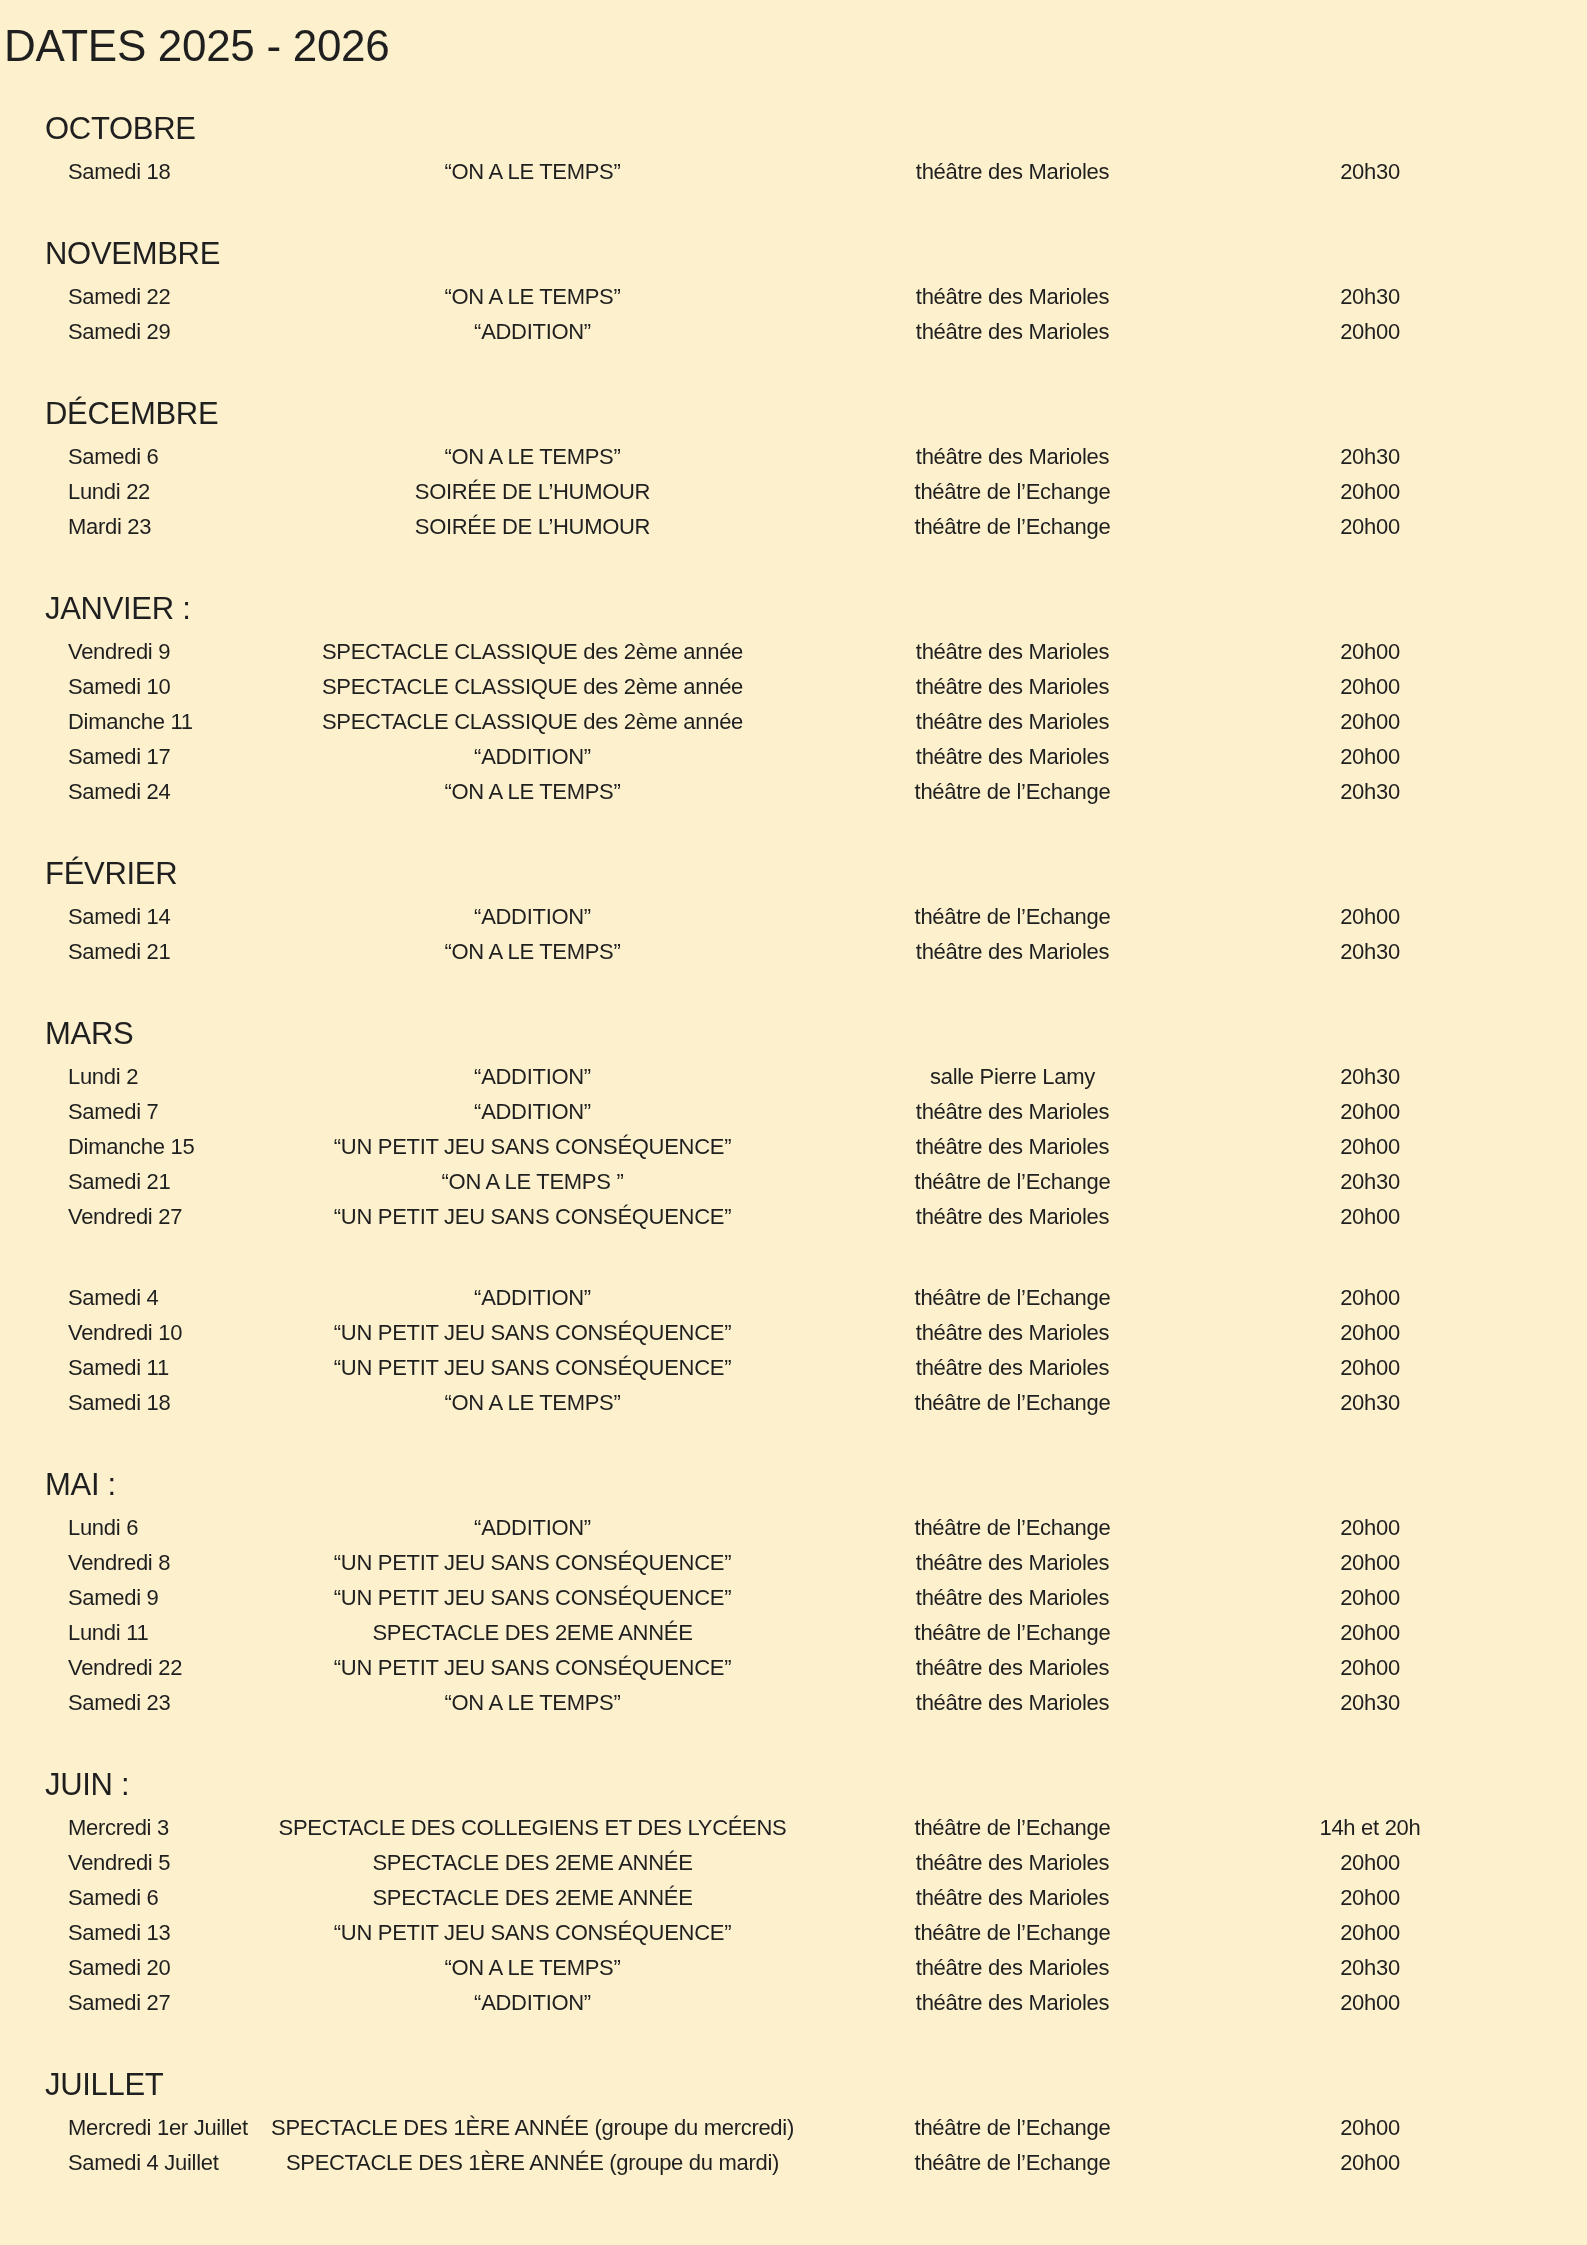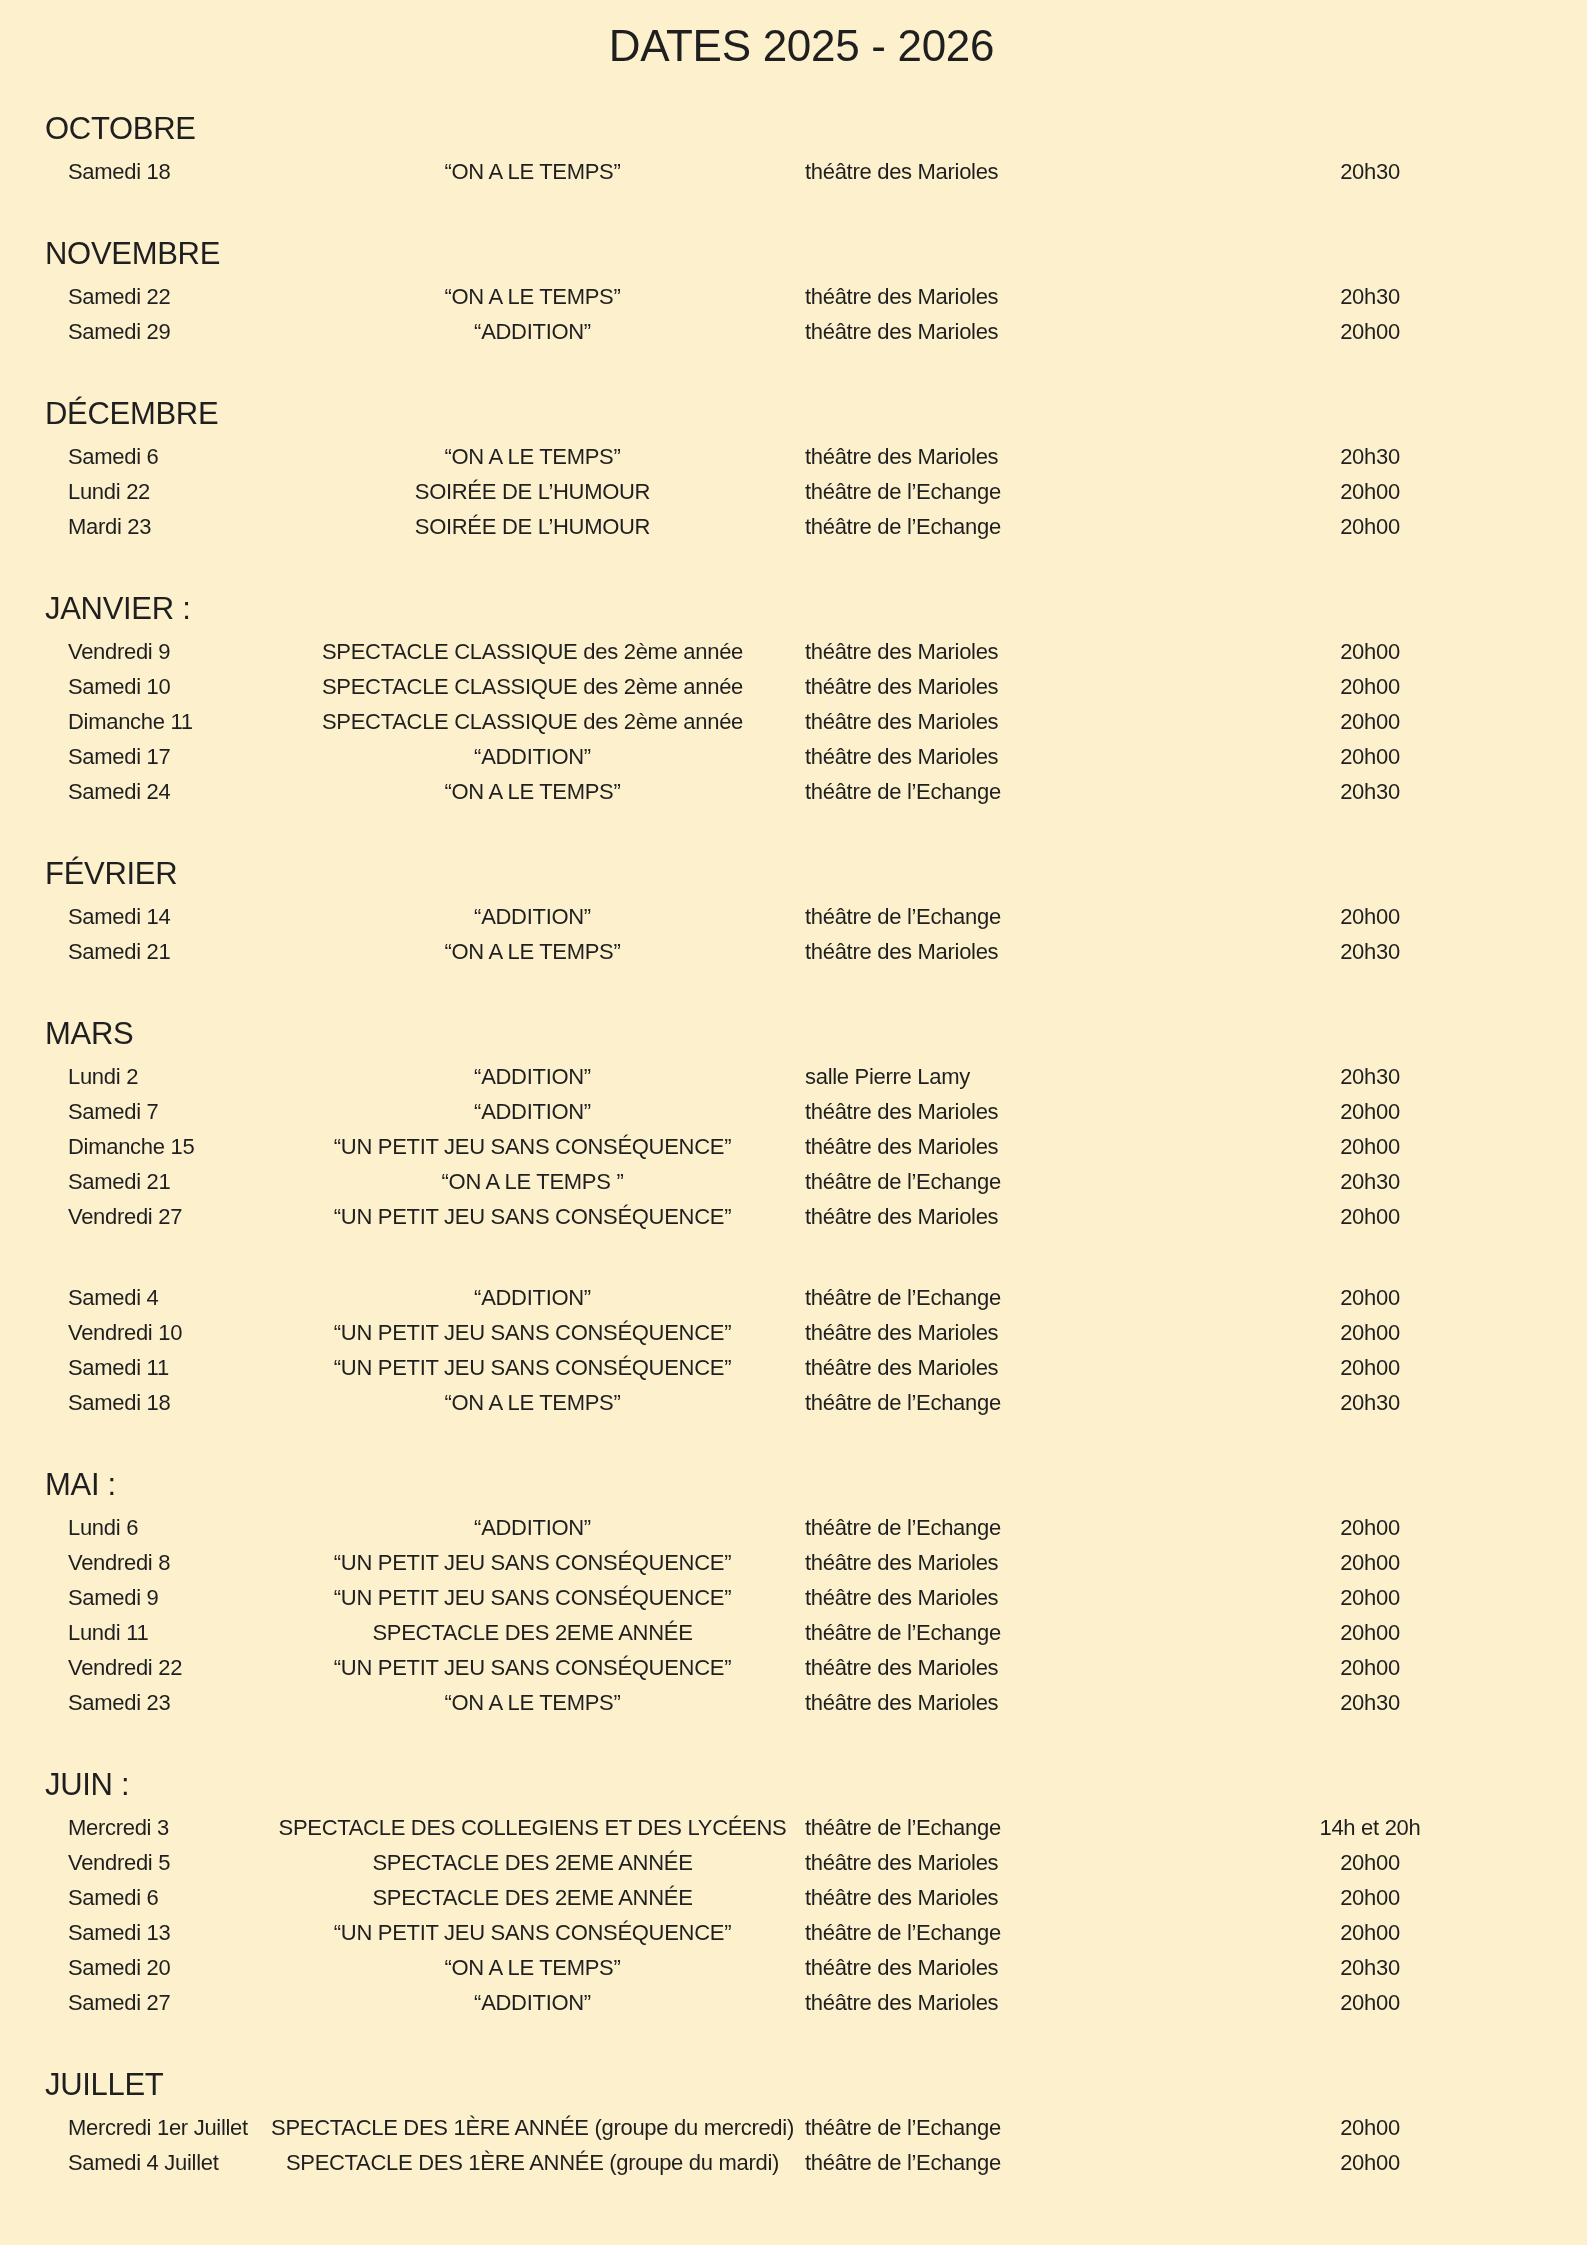--- a/index.html
+++ b/index.html
@@ -17,22 +17,21 @@
   }
   .page {
     width: 1587px;
     min-height: 2245px;
     box-sizing: border-box;
     padding: 10px 0 20px 0;
   }
   .doc-title {
     font-size: 44px;
     font-weight: 400;
-    text-align: center;
-    margin: 10px 0 38px 16px;
+    margin: 10px 0 38px 4px;
     line-height: 52px;
     white-space: nowrap;
   }
   .sections {
     padding-left: 45px;
     padding-right: 0;
     margin-top: 25px;
   }
   .month {
     margin: 0 0 46px 0;
@@ -55,21 +54,21 @@
     white-space: nowrap;
   }
   .cell.day {
     text-align: left;
     padding-left: 23px;
   }
   .cell.show {
     text-align: center;
   }
   .cell.venue {
-    text-align: left;
+    text-align: center;
   }
   .cell.time {
     text-align: center;
   }
 </style>
 </head>
 <body>
 
 <div class="page">
   <h1 class="doc-title">DATES 2025 - 2026</h1>

